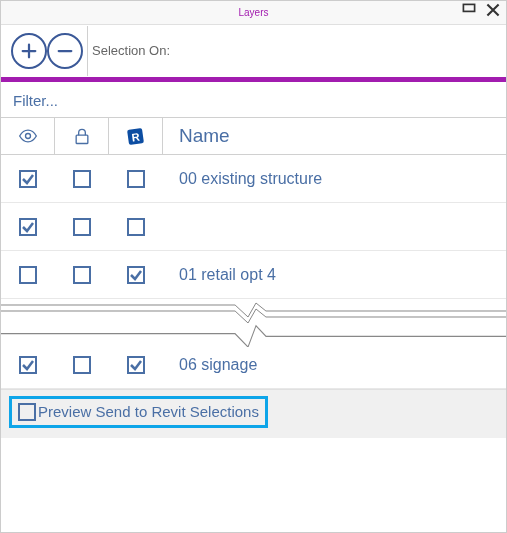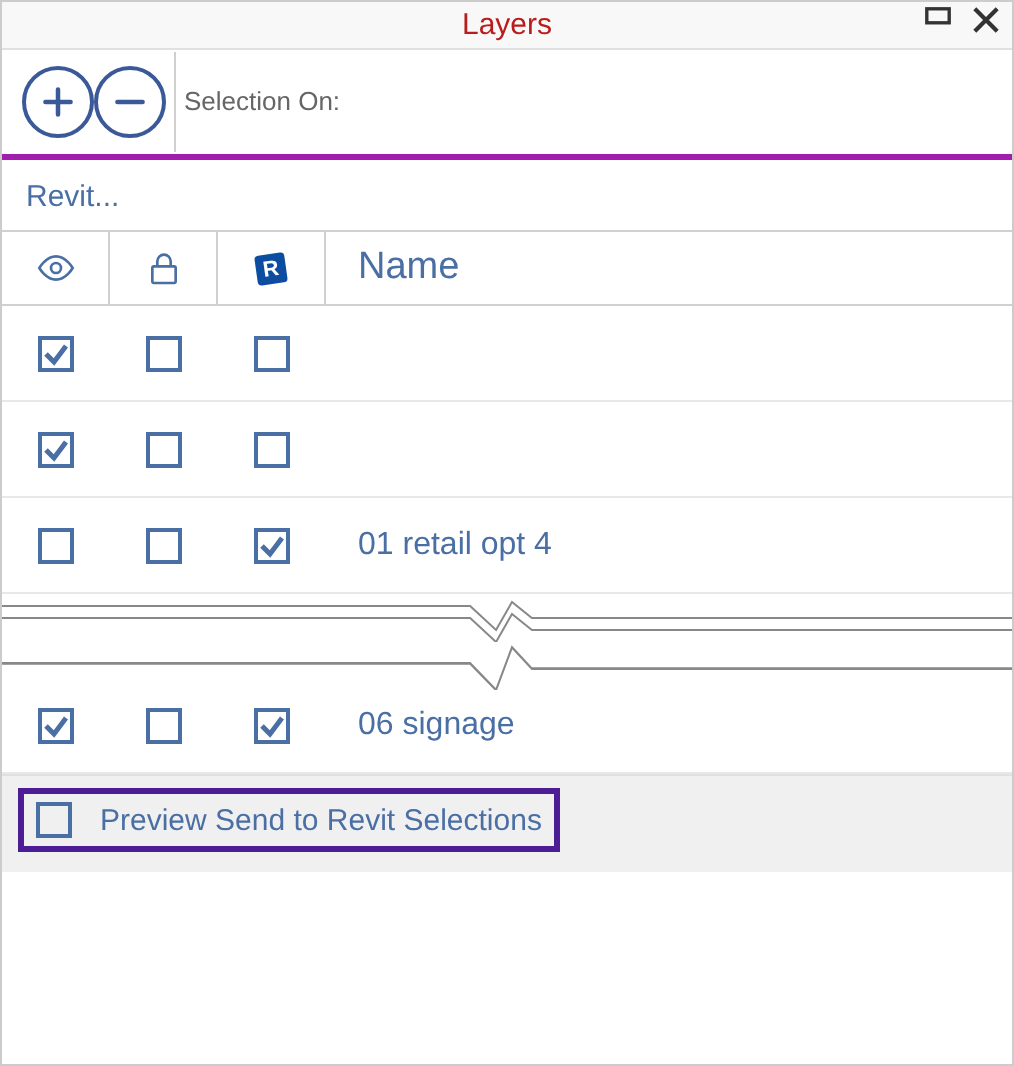--- a/index.html
+++ b/index.html
@@ -14,41 +14,41 @@
   }
   .titlebar {
     height: 24px;
     display: flex;
     align-items: center;
     justify-content: center;
     position: relative;
     border-bottom: 1px solid #e0e0e0;
     background: #f8f8f8;
   }
-  .titlebar .title { font-size: 15px; color: #b91c1c; }
+  .titlebar .title { font-size: 10px; color: #a21caf; }
   .titlebar .wincontrols {
     position: absolute;
     right: 6px;
     top: 2px;
     display: flex;
     gap: 10px;
   }
   .titlebar .wincontrols span {
     width: 14px; height: 14px;
     display: inline-flex; align-items: center; justify-content: center;
     cursor: pointer;
     color: #333;
     font-size: 11px;
   }
   .toolbar {
     display: flex;
     align-items: center;
     padding: 8px 10px;
     gap: 0;
-    border-bottom: 3px solid #a21caf;
+    border-bottom: 5px solid #a21caf;
   }
   .circ-btn {
     width: 36px; height: 36px;
     border: 2px solid #3b5998;
     border-radius: 50%;
     display: flex; align-items: center; justify-content: center;
     color: #3b5998;
     cursor: pointer;
   }
   .circ-btn svg { width: 18px; height: 18px; }
@@ -144,23 +144,23 @@
     overflow: visible;
   }
   .tear svg { width: 100%; height: 24px; display: block; }
   .bottom-sep { height: 1px; background: #e0e0e0; }
   .footer {
     background: #f0f0f0;
     padding: 6px 8px 10px;
   }
   .footer-inner {
     display: flex;
-    align-items: flex-end;
-    gap: 14px;
-    border: 3px solid #4c1d95;
+    align-items: flex-start;
+    gap: 2px;
+    border: 3px solid #0ea5e9;
     padding: 4px 6px;
     background: #f0f0f0;
     width: fit-content;
   }
   .footer .cb { border-color: #4a6fa5; }
   .footer-label { color: #4a6fa5; font-size: 15px; }
 </style>
 </head>
 <body>
 
@@ -190,21 +190,21 @@
     <svg viewBox="0 0 20 20">
         <path d="M3 10 H17" stroke="#3b5998" stroke-width="2.5" stroke-linecap="round"></path>
       </svg>
   </div>
   <div class="vdiv"></div>
   <div class="sel-group">
     <span class="sel-label">Selection On:</span>
   </div>
 </div>
 
-<div class="filter">Revit...</div>
+<div class="filter">Filter...</div>
 
 <div class="hdrrow">
   <div class="col-a">
     <svg class="eye-icon" viewBox="0 0 24 24">
       <path d="M12 5 C6 5 2 12 2 12 s4 7 10 7 10-7 10-7 S18 5 12 5z" fill="none" stroke="#4a6fa5" stroke-width="1.6"></path>
       <circle cx="12" cy="12" r="3" fill="none" stroke="#4a6fa5" stroke-width="1.6"></circle>
     </svg>
   </div>
   <div class="col-b">
     <svg class="lock-icon" viewBox="0 0 24 24">
@@ -228,20 +228,21 @@
             <path d="M2 7 L6 11 L12 3" fill="none" stroke="#4a6fa5" stroke-width="2.5"></path>
           </svg>
         </span>
       </div>
       <div class="cell">
         <span class="cb"></span>
       </div>
       <div class="cell">
         <span class="cb"></span>
       </div>
+      <div class="namecell">00 existing structure</div>
     </div>
     <div class="row">
       <div class="cell">
         <span class="cb on">
           <svg viewBox="0 0 14 14">
             <path d="M2 7 L6 11 L12 3" fill="none" stroke="#4a6fa5" stroke-width="2.5"></path>
           </svg>
         </span>
       </div>
       <div class="cell">

